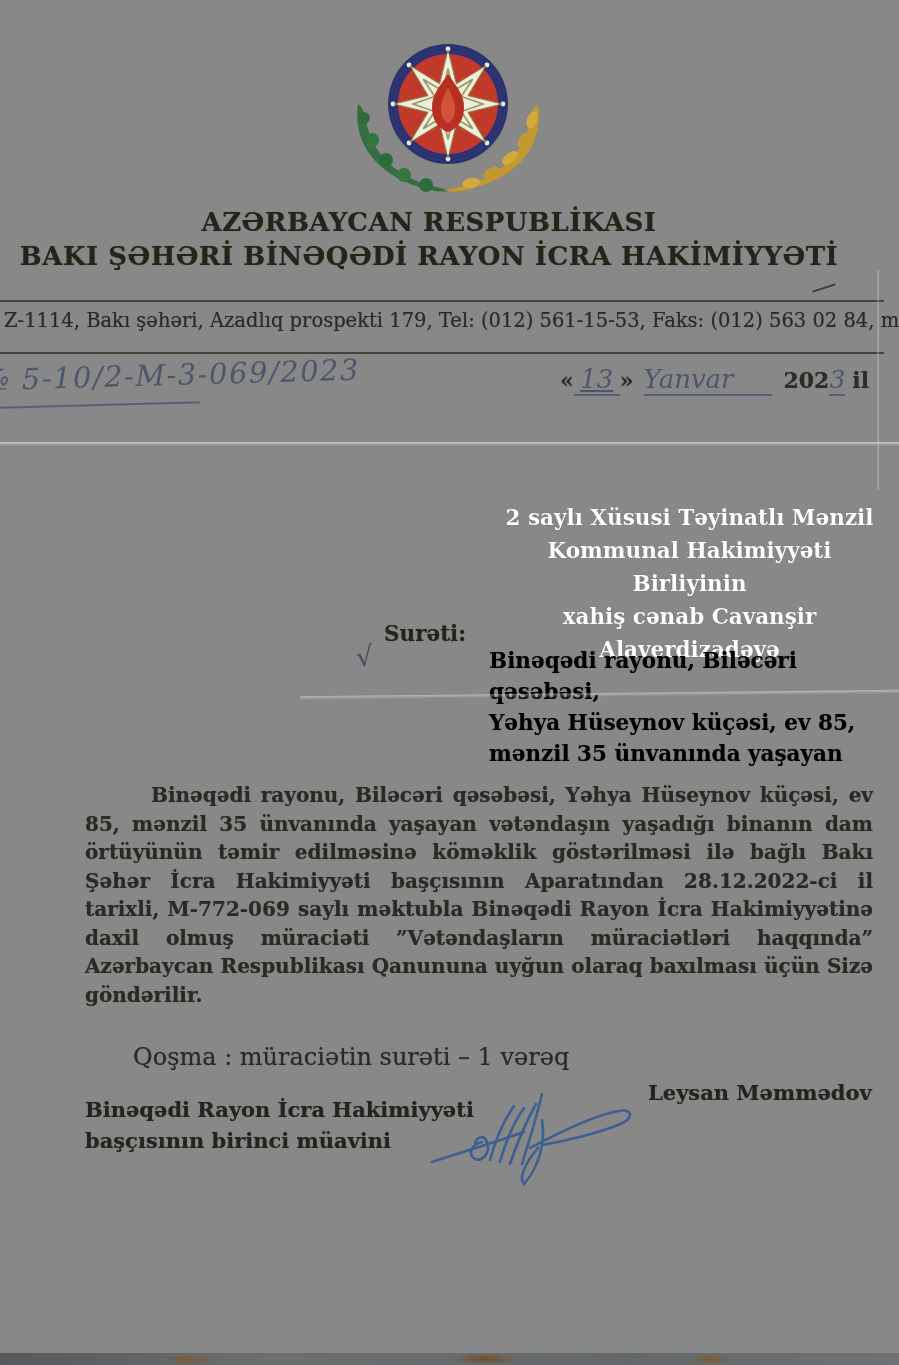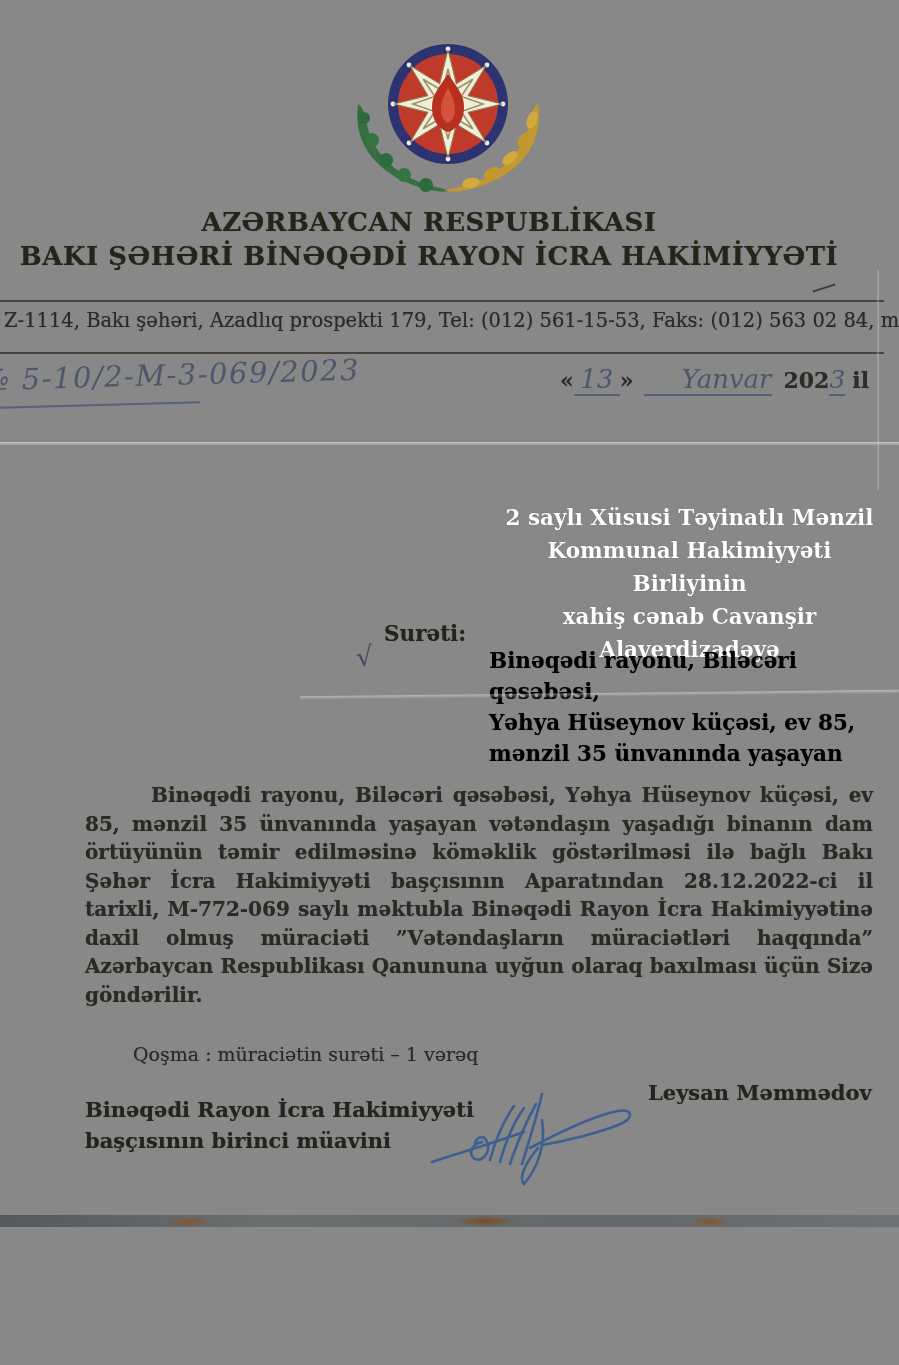--- a/index.html
+++ b/index.html
@@ -1,17 +1,17 @@
 <!DOCTYPE html>
 <html><head>
 <meta charset="utf-8">
 <style>
   html,body{margin:0;padding:0;background:#888;}
   .page{
-    position:relative; width:899px; height:1227px; overflow:hidden;
+    position:relative; width:899px; height:1365px; overflow:hidden;
     font-family:"DejaVu Serif", serif; color:#2a2823;
     background:
       linear-gradient(180deg, rgba(118,111,90,0.14) 0%, rgba(118,111,90,0.05) 5%, rgba(0,0,0,0) 11%),
       linear-gradient(90deg, rgba(112,105,86,0.10) 0%, rgba(0,0,0,0) 4%, rgba(0,0,0,0) 94%, rgba(105,100,84,0.14) 100%),
       linear-gradient(160deg, rgba(255,255,255,0) 55%, rgba(140,138,126,0.10) 100%),
       radial-gradient(ellipse at 48% 42%, #edead e0 0%, #e8e5d8 50%, #e1decf 100%),
       #e7e4d6;
   }
   .printed{ text-shadow:0 0 0.7px rgba(40,38,32,0.55); }
   .hw{ font-style:italic; color:#4d576b; }
@@ -22,34 +22,34 @@
   .rule{ position:absolute; left:0; height:2px; background:#46443c; }
   .rule1{ top:300px; width:884px; }
   .rule2{ top:352px; width:884px; }
   .pen-mark{ position:absolute; left:812px; top:287px; width:24px; height:2px; background:#3e3c34; transform:rotate(-18deg); border-radius:2px; }
   .address{ position:absolute; top:309px; left:4px; width:890px; font-size:19.5px; color:#2c2a24; white-space:nowrap; }
   
   .ref{ position:absolute; left:-18px; top:358px; font-size:29px; letter-spacing:1.5px; transform:rotate(-1.6deg); white-space:nowrap; }
   .ref-underline{ position:absolute; left:0px; top:404px; width:200px; height:2px; background:#55607a; transform:rotate(-1.6deg); }
   .date-line{ position:absolute; top:364px; left:560px; width:330px; font-size:22px; white-space:nowrap; }
   .date-line .pr{ font-weight:bold; color:#2e2c25; }
-  .d-day{ display:inline-block; min-width:46px; text-align:center; font-size:26px; border-bottom:2px solid #55607a; }
-  .d-month{ display:inline-block; min-width:128px; text-align:right; font-size:26px; border-bottom:2px solid #55607a; margin-left:10px; margin-right:12px; }
+  .d-day{ display:inline-block; min-width:46px; text-align:center; font-size:26px; border-bottom:2px solid #55607a;text-decoration:underline; }
+  .d-month{ display:inline-block; min-width:128px; text-align:left; font-size:26px; border-bottom:2px solid #55607a; margin-left:10px; margin-right:12px; }
   .d-digit{ font-size:25px; border-bottom:2px solid #55607a; }
   
   .addressee{ position:absolute; left:487px; top:501px; width:405px; font-weight:bold; font-size:21.5px; line-height:33px; color:#ffffff;text-align:center; }
   
   .copy-check{ position:absolute; left:356px; top:641px; font-size:27px; color:#434d60; transform:rotate(-6deg); font-weight:normal; }
   .copy-label{ position:absolute; left:384px; top:621px; font-weight:bold; font-size:21.5px; color:#25231c; }
   .copy-lines{ position:absolute; left:489px; top:645px; width:400px; font-weight:bold; font-size:21.5px; line-height:31px; color:#000000; }
   
   .par{ position:absolute; left:85px; width:788px; font-size:20px; line-height:28.5px; text-align:justify; color:#2b2922;font-weight:bold; }
   .par1{ top:781px; text-indent:66px; }
   .par2{ top:955px; text-indent:48px; }
-  .attachment{ position:absolute; left:133px; top:1043px; font-size:19px; color:#2b2922; }
+  .attachment{ position:absolute; left:133px; top:1043px; font-size:24px; color:#2b2922; }
   
   .sig-title{ position:absolute; left:85px; top:1094px; font-weight:bold; font-size:21px; line-height:31px; color:#25231c; }
   .sig-name{ position:absolute; left:648px; top:1080px; font-weight:bold; font-size:21px; color:#25231c; }
   .sig-ink{ position:absolute; left:428px; top:1082px; }
   
   .crease-h1{ position:absolute; left:0; right:0; top:442px; height:4px;
     background:linear-gradient(180deg, rgba(255,255,255,0.55), rgba(120,113,92,0.16)); }
   .crease-h2{ position:absolute; left:300px; right:0; top:693px; height:4px; transform:rotate(-0.6deg);
     background:linear-gradient(180deg, rgba(255,255,255,0.4), rgba(120,113,92,0.13)); }
   .crease-v{ position:absolute; left:876px; top:270px; width:3px; height:220px;

